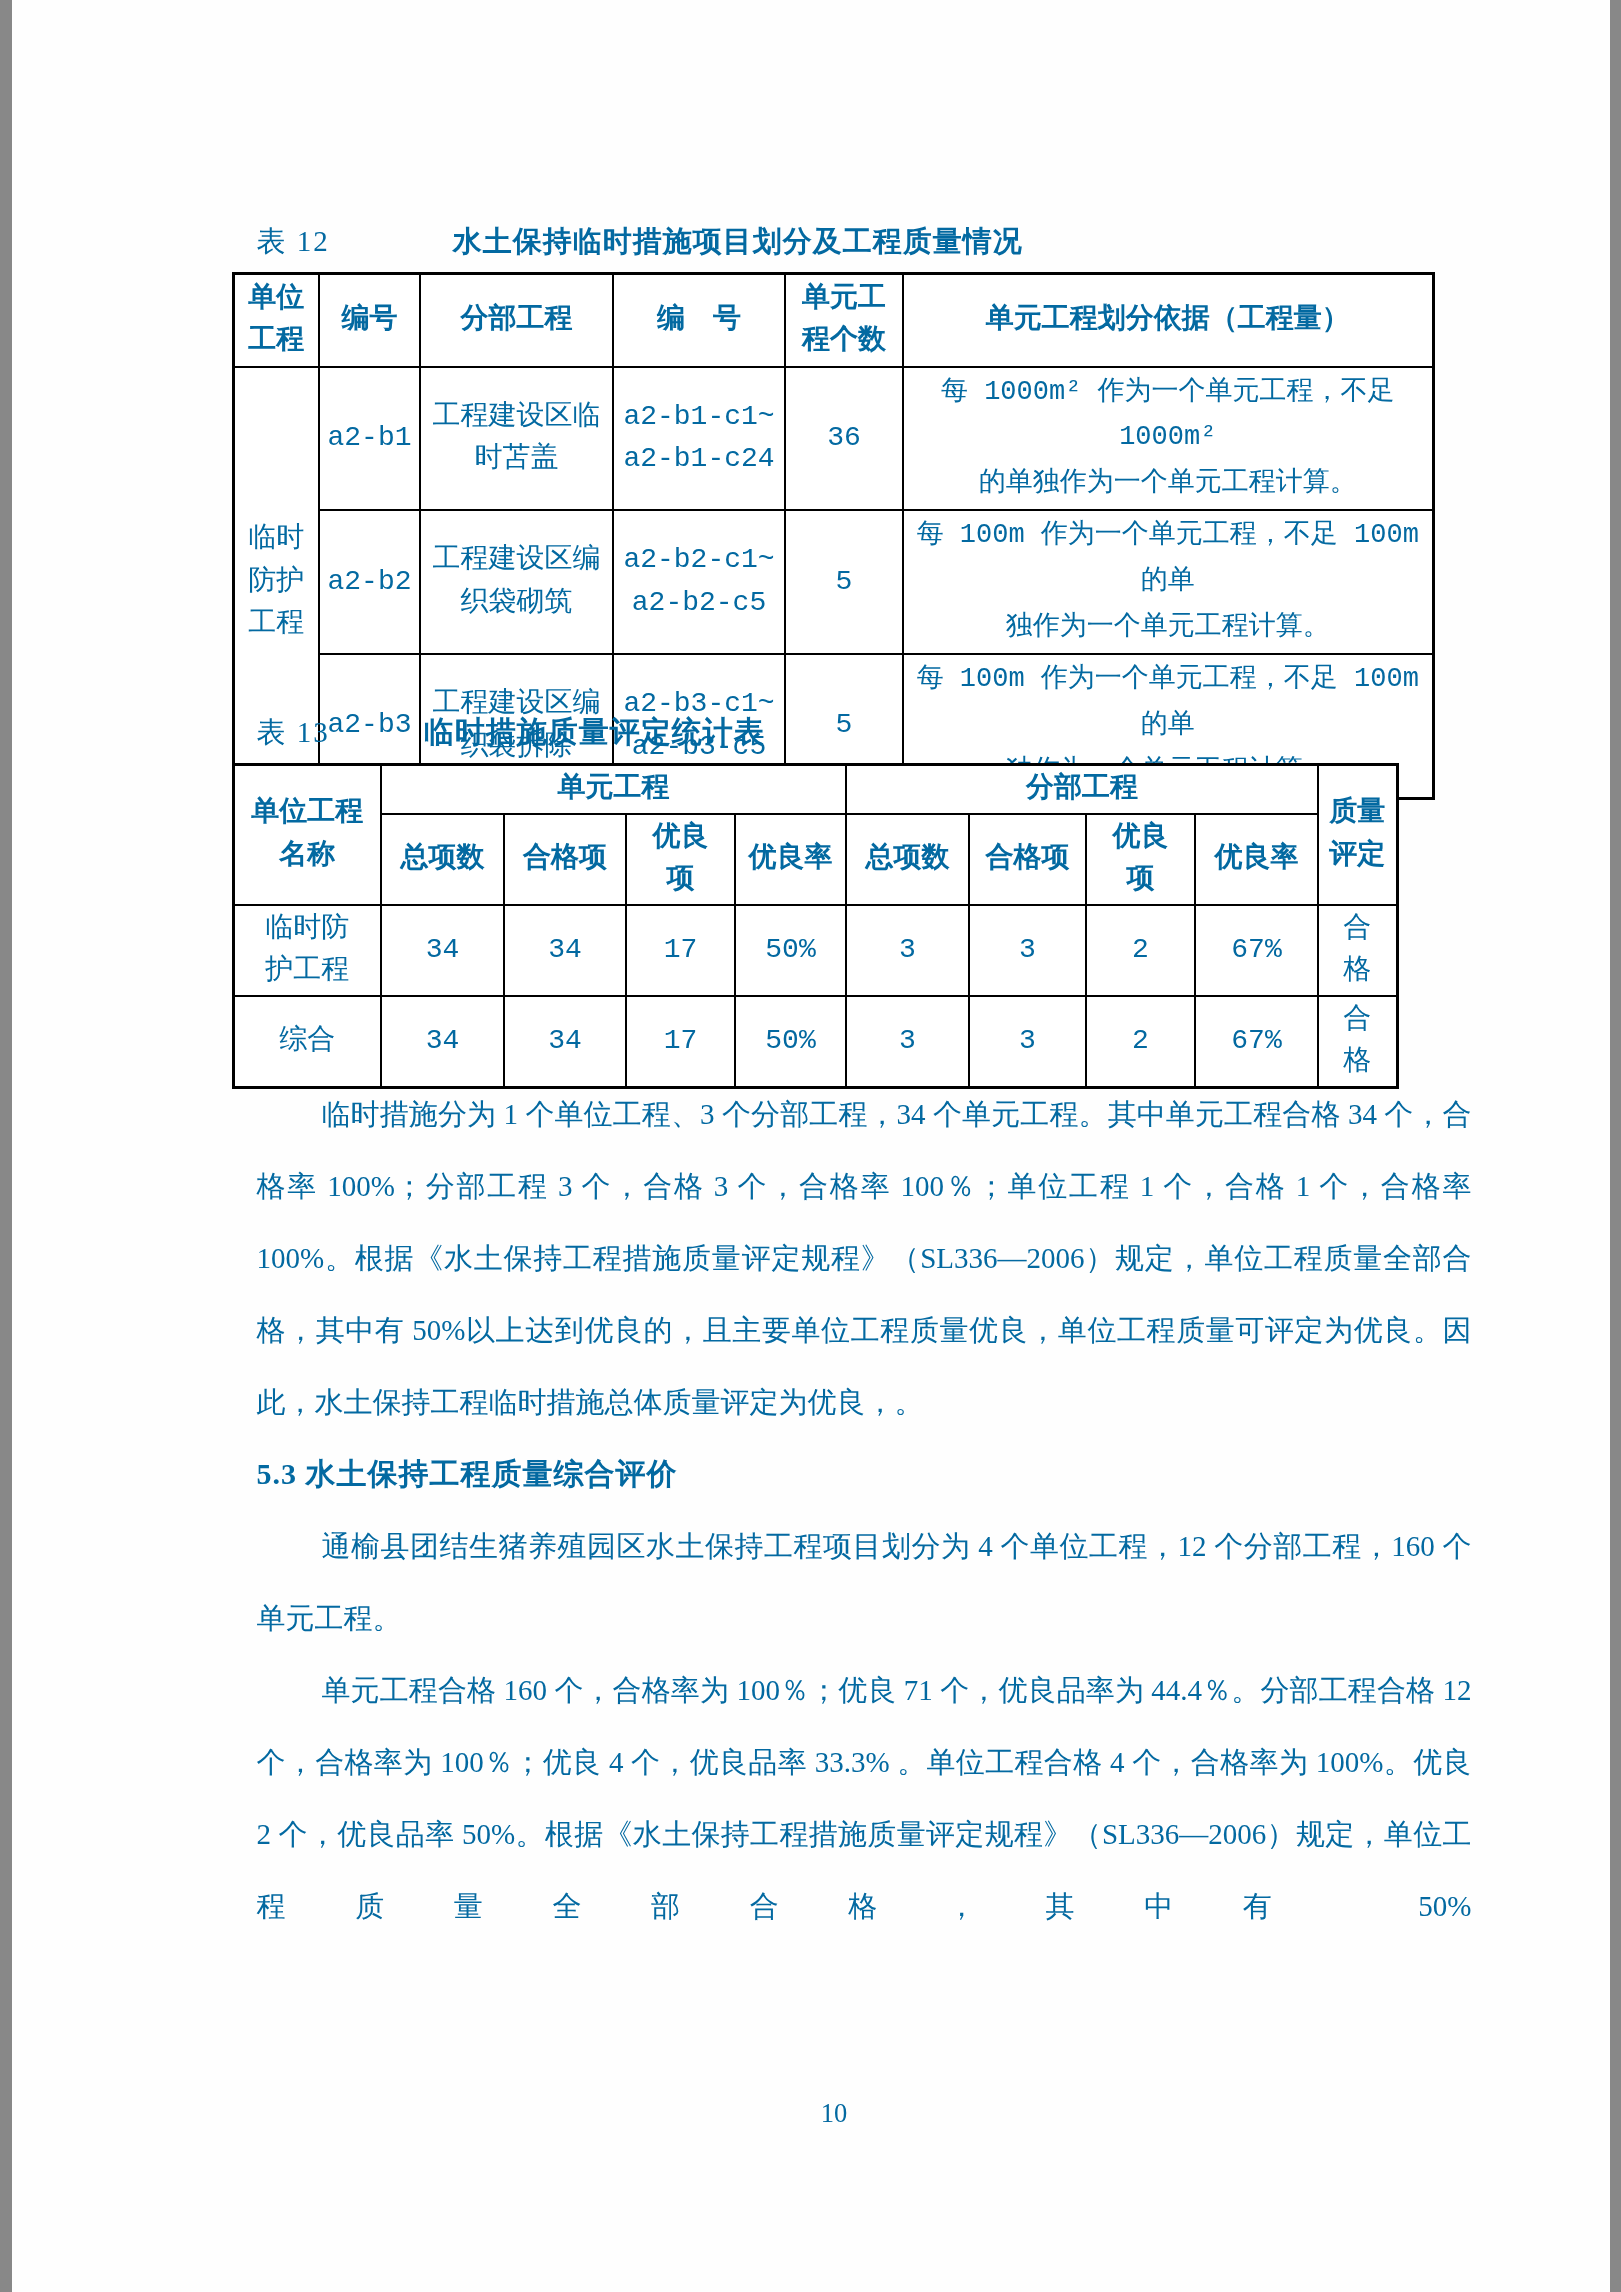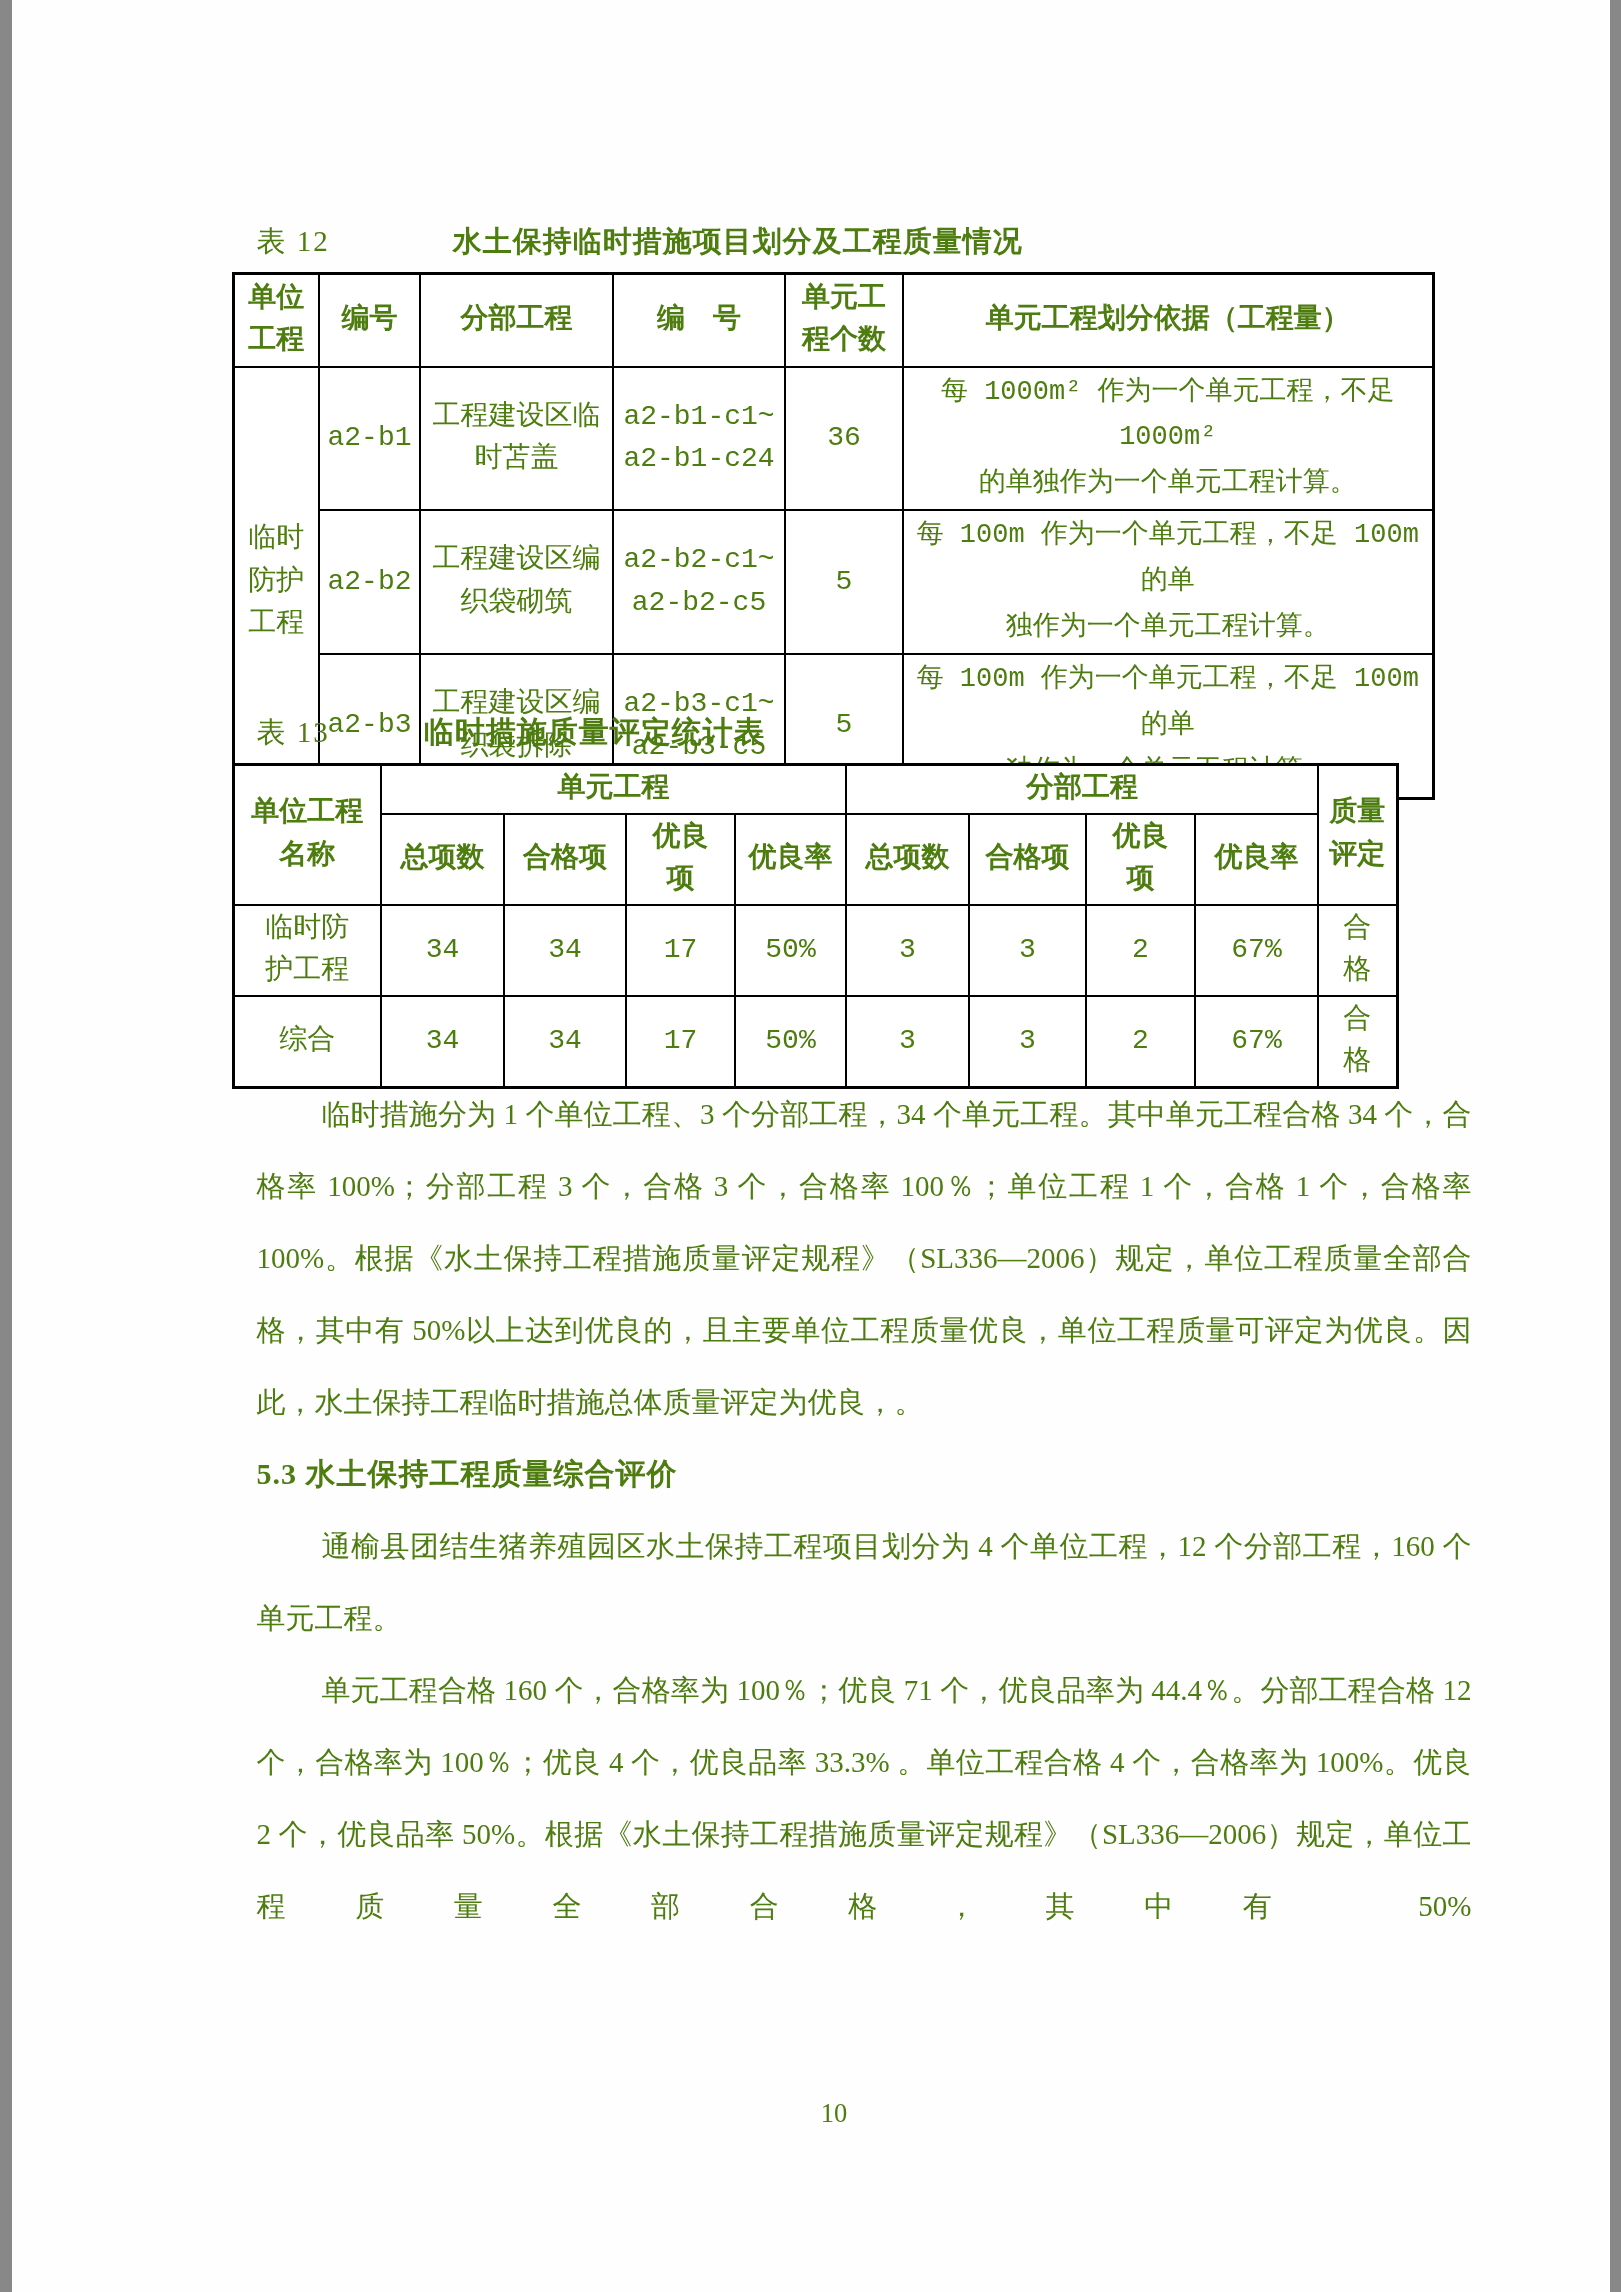--- a/index.html
+++ b/index.html
@@ -3,21 +3,21 @@
 <meta charset="utf-8">
 <style>
   * { margin:0; padding:0; box-sizing:border-box; }
   html,body { background:#888; }
   .page {
     position:relative;
     width:1598px; height:2293px;
     margin:0 auto;
     background:#fefefe;
     font-family:"Liberation Serif","DejaVu Serif",serif;
-    color:#4d7c0f;
+    color:#0369a1;
     overflow:hidden;
   }
   
   .caption { position:absolute; left:245px; display:flex; align-items:baseline; font-size:29px; }
   .caption .cap-label { font-weight:normal; letter-spacing:2px; }
   .cap-title { font-weight:bold; letter-spacing:1px; }
   .caption12 { top:222px; }
   .caption12 .cap-title { margin-left:123px;text-align:center; }
   .caption13 { top:712px; }
   .caption13 .cap-title { margin-left:94px; font-size:30px; }

